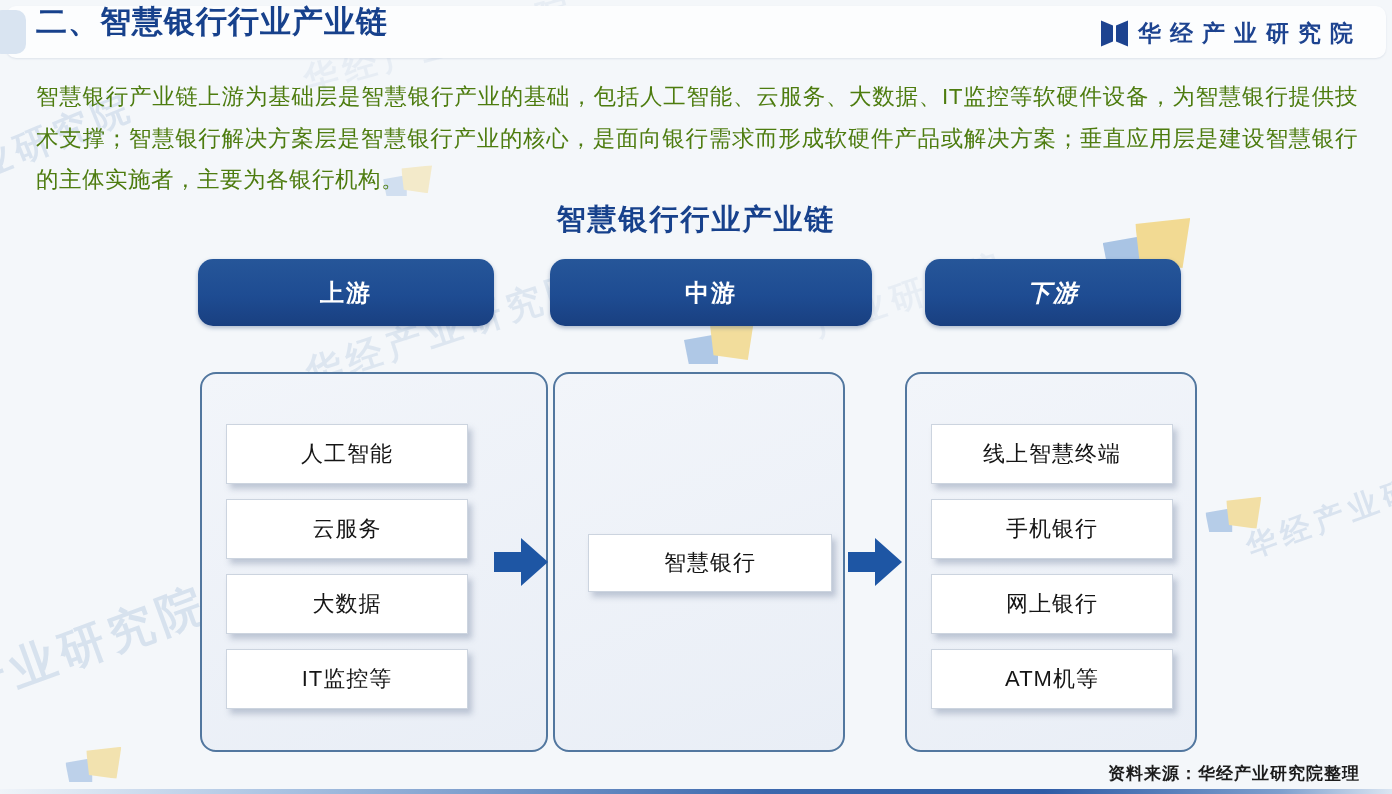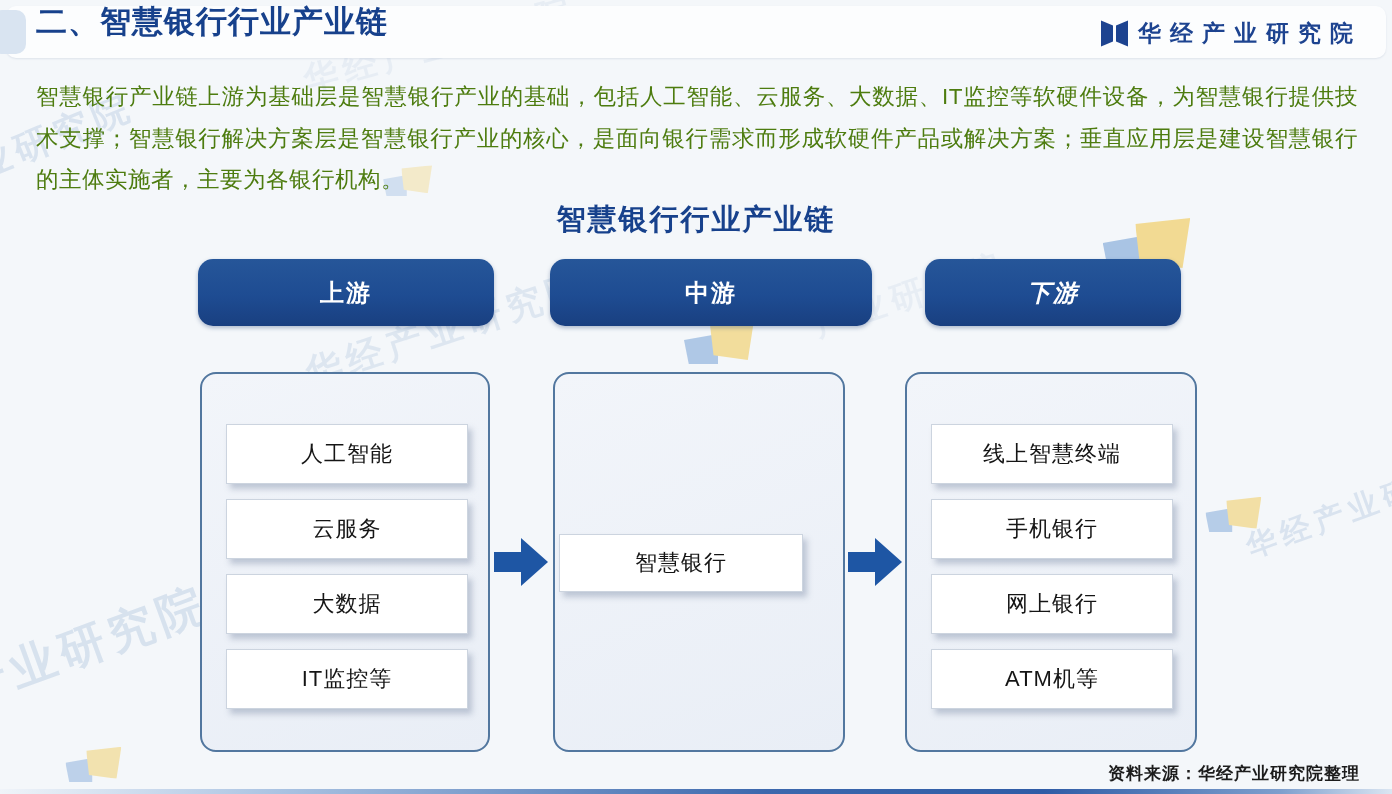--- a/index.html
+++ b/index.html
@@ -67,33 +67,33 @@
   }
   .pill-up  { left:198px; width:296px; }
   .pill-mid { left:550px; width:322px; }
   .pill-down{ left:925px; width:256px;font-style:italic; }
 
   .column-box {
     position:absolute; top:372px; height:380px;
     background:linear-gradient(160deg,#f2f5fa 0%,#e9eef6 100%);
     border:2px solid #52779f; border-radius:16px;
   }
-  .col-up  { left:200px; width:290px; }
+  .col-up  { left:200px; width:348px; }
   .col-mid { left:553px; width:292px; }
   .col-down{ left:905px; width:292px; }
 
   .chain-item {
     position:absolute; left:24px; width:242px; height:60px;
     background:#ffffff; border:1px solid #ccd4df;
     box-shadow:4px 5px 6px rgba(96,116,145,.35);
     display:flex; align-items:center; justify-content:center;
     font-size:22px; color:#151515; letter-spacing:1px;
   }
   .it-0 { top:50px; } .it-1 { top:125px; } .it-2 { top:200px; } .it-3 { top:275px; }
-  .it-center { top:160px; height:58px; left:4px; width:244px; }
+  .it-center { top:160px; height:58px; left:33px; width:244px; }
 
   .flow-arrow { position:absolute; top:536px; width:54px; height:52px; }
   .arrow-1 { left:494px; } .arrow-2 { left:848px; }
 
   
   .source-note {
     position:absolute; right:32px; top:762px;
     font-size:17px; font-weight:bold; color:#1c1c1c; letter-spacing:1px;
   }
   .bottom-bar {

